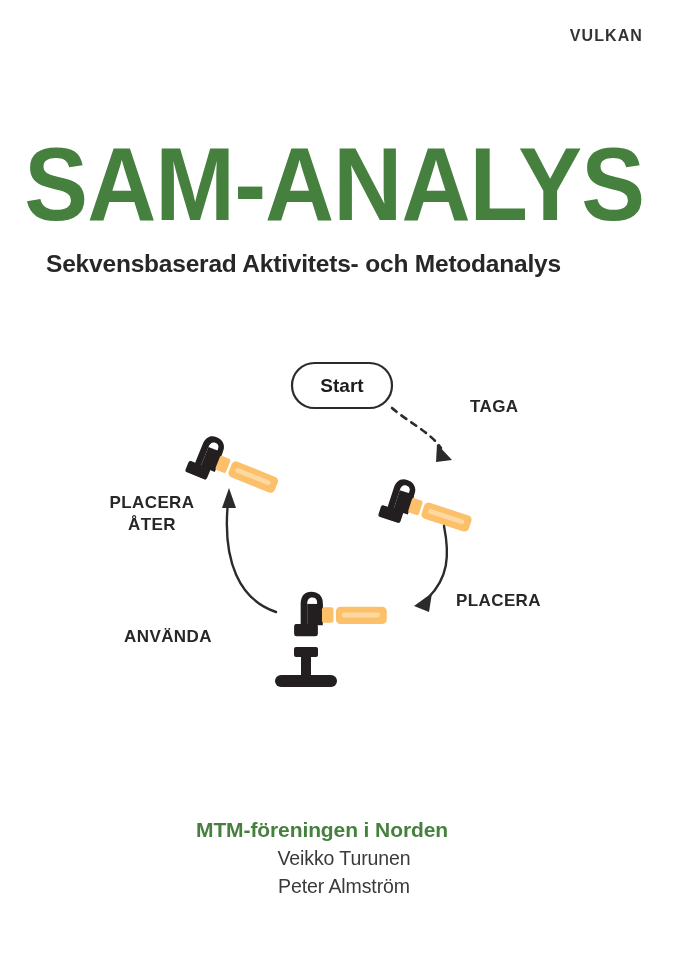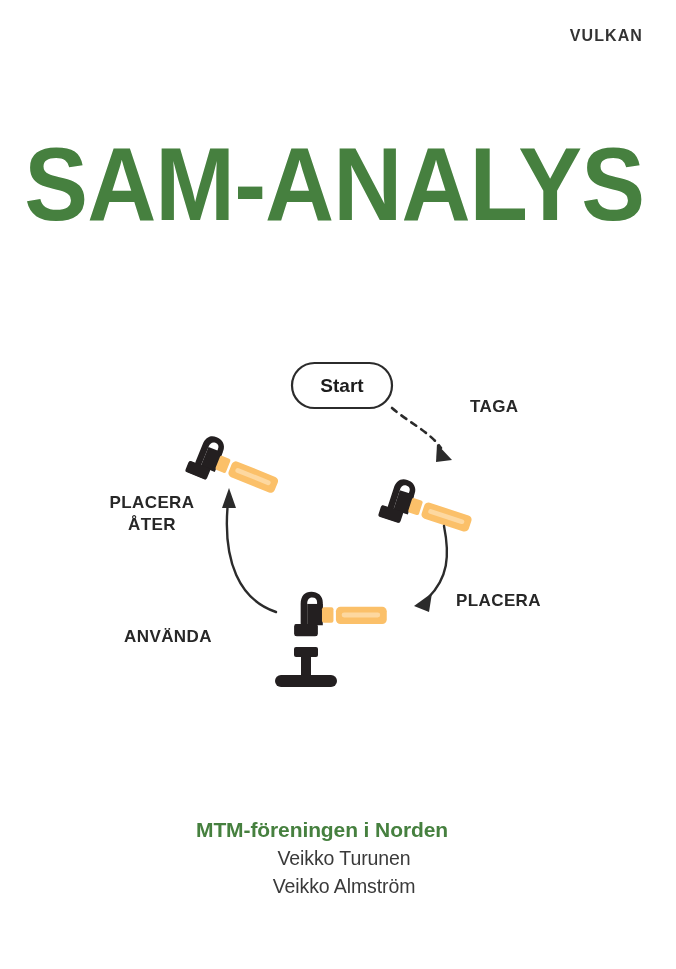--- a/index.html
+++ b/index.html
@@ -104,20 +104,21 @@
     padding-left: 44px;
   }
 </style>
 </head>
 <body>
 
 <div id="publisher-mark">VULKAN</div>
 
 <div id="title-block">
   <div id="main-title">SAM-ANALYS</div>
+  <div id="subtitle">Sekvensbaserad Aktivitets- och Metodanalys</div>
 </div>
 
 <div id="cycle-diagram">
 <svg width="676" height="360" viewBox="0 0 676 360" xmlns="http://www.w3.org/2000/svg">
 
   <defs>
 
     <g id="hammer-glyph">
 
       <path d="M 26 2
@@ -190,14 +191,14 @@
 
   <text x="152" y="158" class="flow-label" text-anchor="middle">PLACERA</text>
   <text x="152" y="180" class="flow-label" text-anchor="middle">ÅTER</text>
 
 </svg>
 </div>
 
 <div id="footer-block">
   <div id="org-name">MTM-föreningen i Norden</div>
   <div class="author-name">Veikko Turunen</div>
-  <div class="author-name">Veikko Almström</div>
+  <div class="author-name">Peter Almström</div>
 </div>
 
 </body></html>

